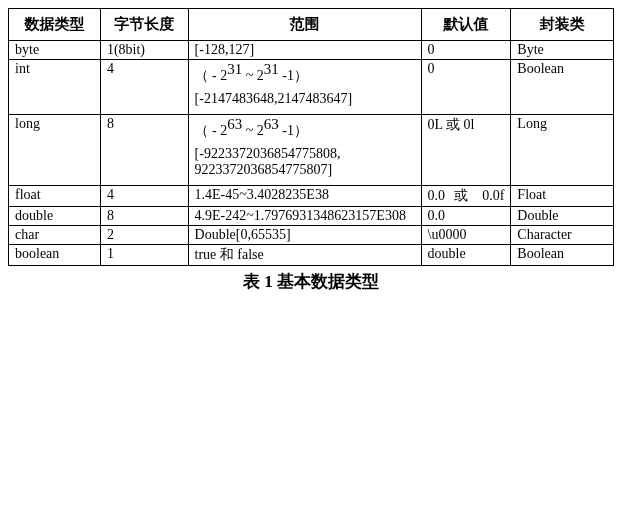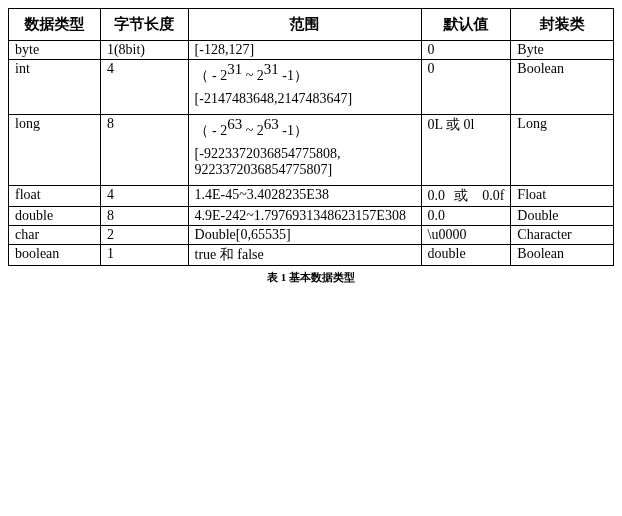--- a/index.html
+++ b/index.html
@@ -37,21 +37,21 @@
     vertical-align: super;
     line-height: 0;
   }
   .range-line {
     margin: 6px 0;
   }
   .caption {
     width: 606px;
     text-align: center;
     font-weight: bold;
-    font-size: 11px;
+    font-size: 17px;
     margin-top: 4px;
     font-family: "SimSun", "Songti SC", serif;
   }
 </style>
 </head>
 <body>
 
 <table>
   <colgroup>
     <col style="width:86px">

